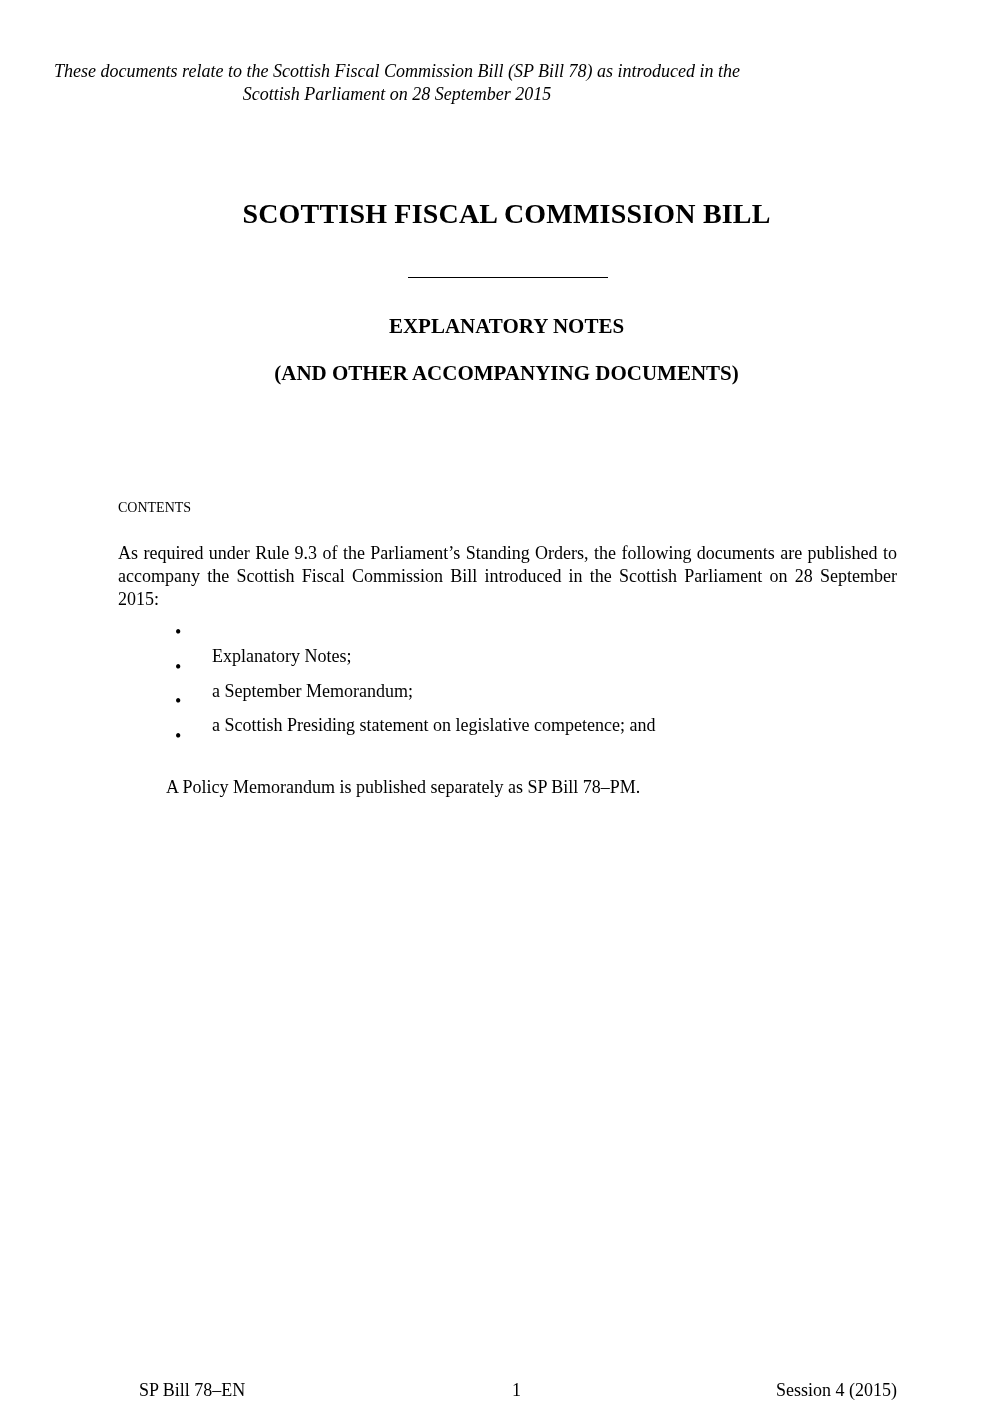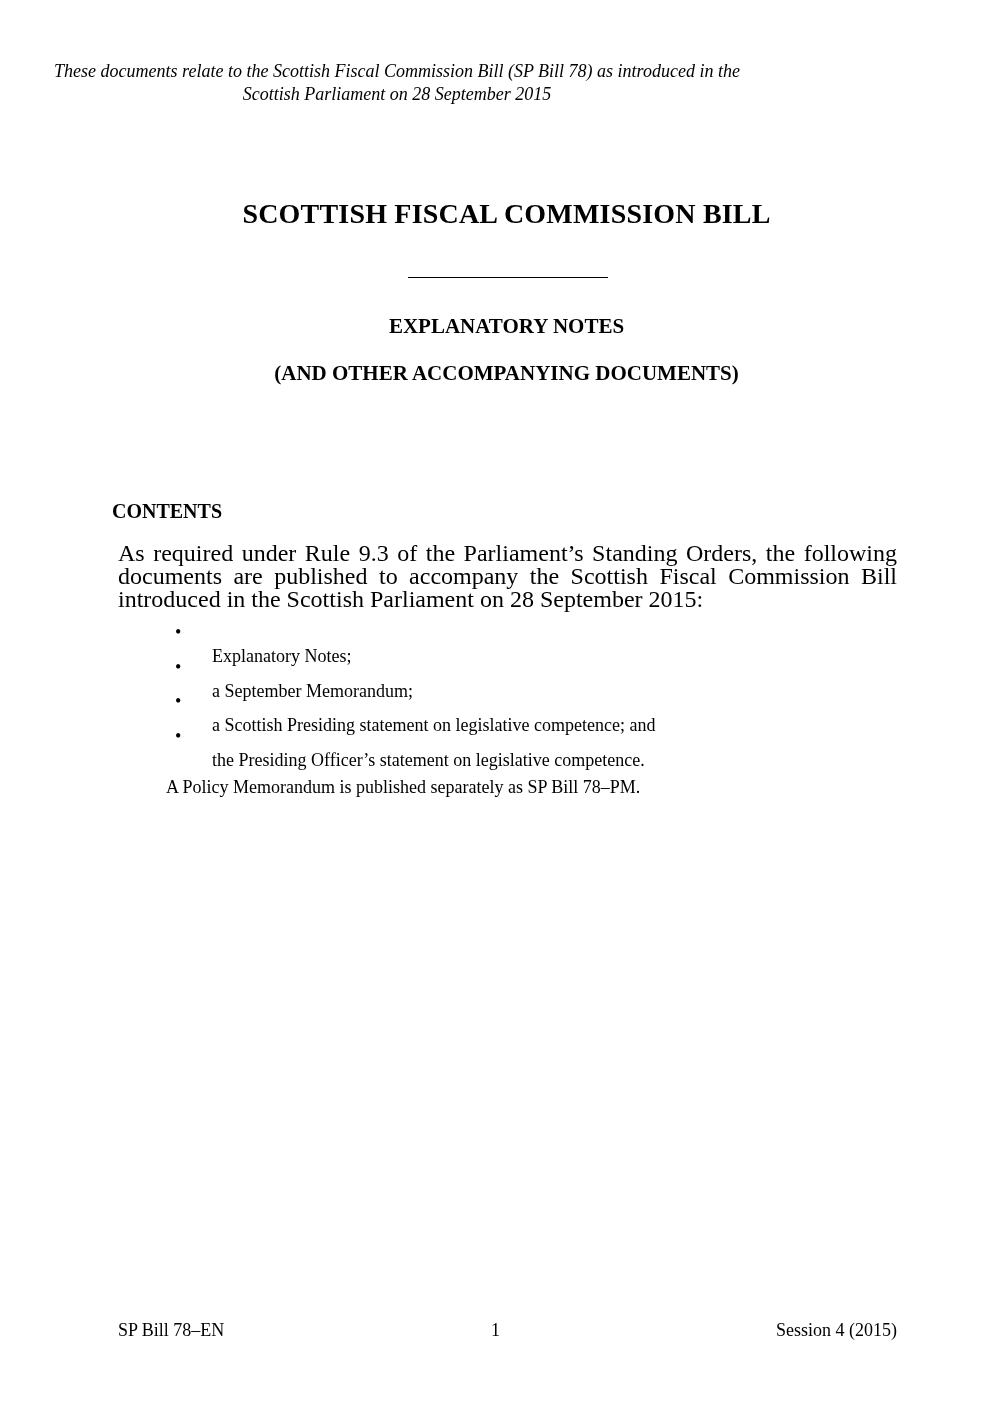--- a/index.html
+++ b/index.html
@@ -7,29 +7,29 @@
          font-family: "Liberation Serif", "DejaVu Serif", serif; color: #000; }
   .abs { position: absolute; }
   .header-note { left: 0; width: 794px; top: 60px; text-align: center;
                  font-style: italic; font-size: 18px; line-height: 23px; }
   .title { left: 0; width: 1013px; top: 198px; text-align: center;
            font-weight: bold; font-size: 28px; letter-spacing: 0.2px; }
   .rule { left: 408px; top: 277px; width: 200px; height: 0; border-top: 1px solid #000; }
   .subtitle { left: 0; width: 1013px; text-align: center; font-weight: bold; font-size: 21px; }
   .sub1 { top: 314px; }
   .sub2 { top: 361px; }
-  .section-head { left: 112px; top: 500px; font-weight: bold; font-size: 20px; }
-  .intro { left: 118px; top: 542px; width: 779px; font-size: 24px; line-height: 23px;
+  .section-head { left: 118px; top: 500px; font-weight: normal; font-size: 14px; }
+  .intro { left: 118px; top: 542px; width: 779px; font-size: 18px; line-height: 23px;
            text-align: justify; text-align-last: left; }
   .list { left: 0; top: 620px; width: 991px; margin: 0; padding: 0; list-style: none; }
   .list li { position: relative; height: 34.5px; font-size: 18px; line-height: 24px; }
   .bullet { position: absolute; left: 175px; top: 0; }
   .item-text { position: absolute; left: 212px; top: 0; margin-top: 24px; }
   .closing { left: 118px; top: 777px; font-size: 18px; margin-left: 48px; }
-  .footer { top: 1320px; font-size: 18px; }
+  .footer { top: 1380px; font-size: 18px; margin-left: 21px; }
   .footer-left { left: 118px; }
   .footer-center { left: 0; width: 991px; text-align: center; }
   .footer-right { right: 94px; }
 </style>
 </head>
 <body>
 
 <div class="abs header-note">
   <div>These documents relate to the Scottish Fiscal Commission Bill (SP Bill 78) as introduced in the</div>
   <div>Scottish Parliament on 28 September 2015</div>
@@ -54,21 +54,20 @@
   <li>
     <span class="bullet">•</span>
     <span class="item-text">a September Memorandum;</span>
   </li>
   <li>
     <span class="bullet">•</span>
     <span class="item-text">a Scottish Presiding statement on legislative competence; and</span>
   </li>
   <li>
     <span class="bullet">•</span>
-    <span class="item-text">the Presiding Officer’s statement on legislative competence.</span>
   </li>
 </ul>
 
 <div class="abs closing">A Policy Memorandum is published separately as SP Bill 78–PM.</div>
 
 <div class="abs footer footer-left">SP Bill 78–EN</div>
 <div class="abs footer footer-center">1</div>
 <div class="abs footer footer-right">Session 4 (2015)</div>
 
 </body></html>

